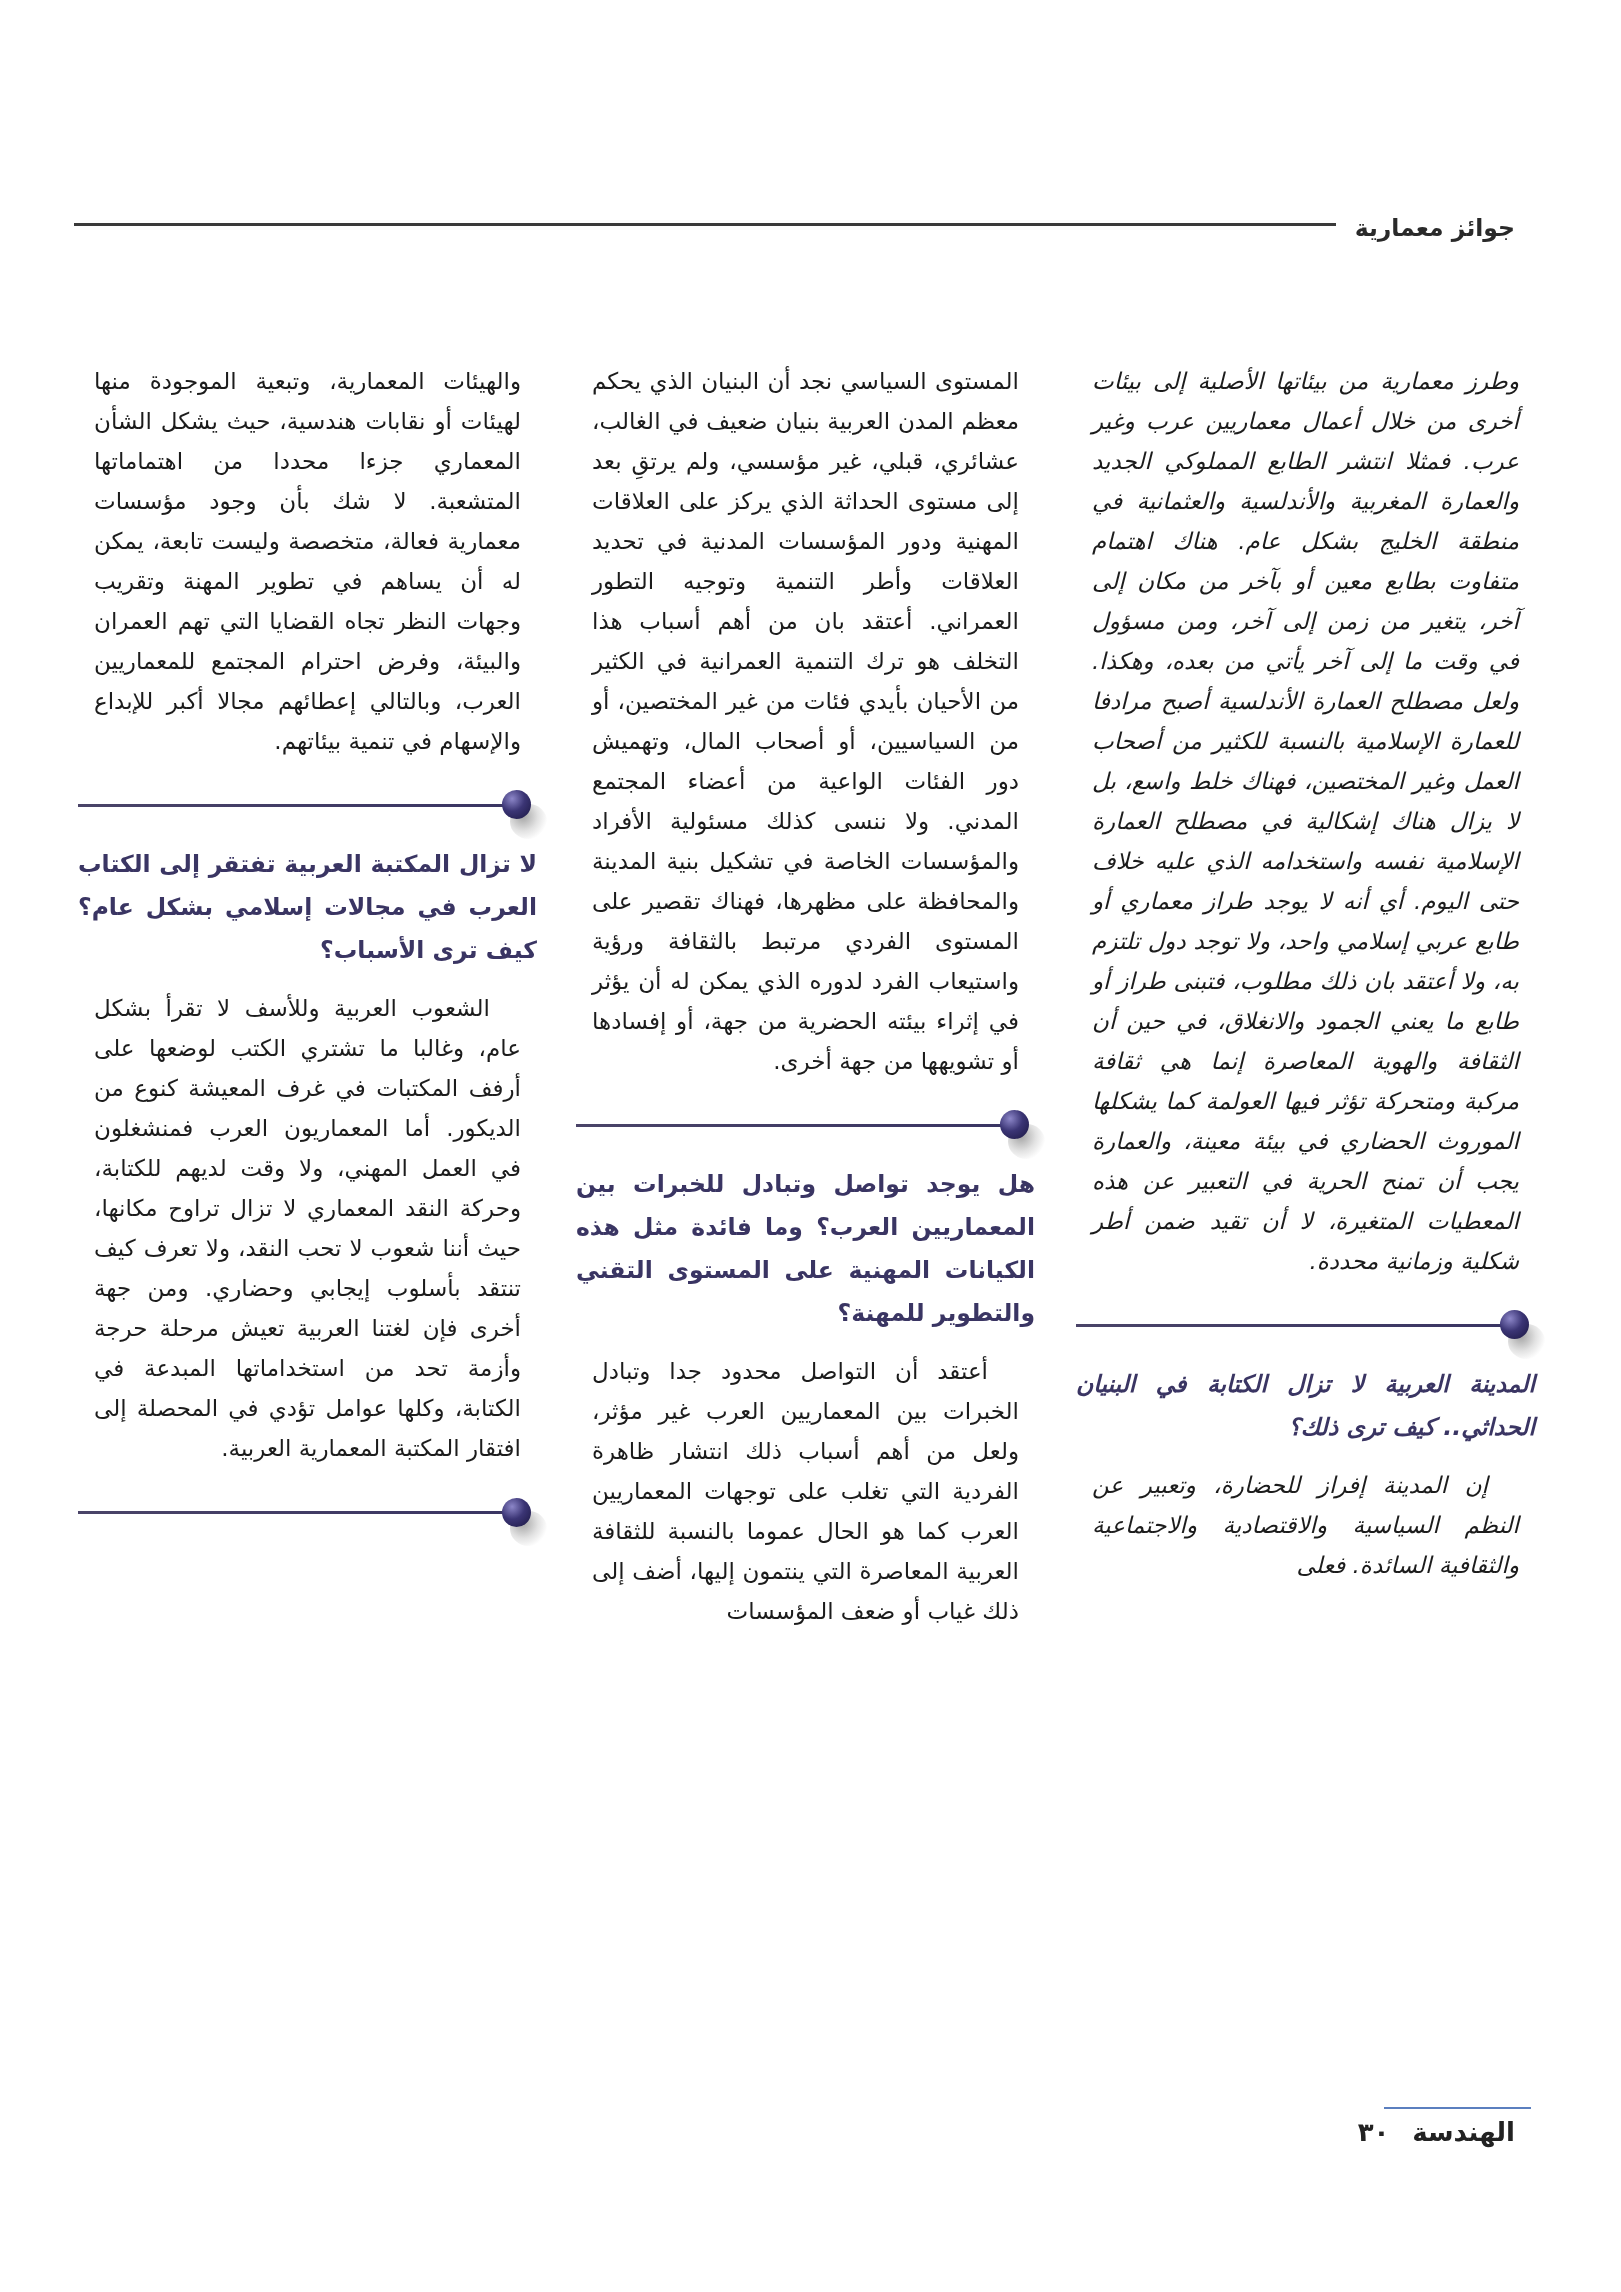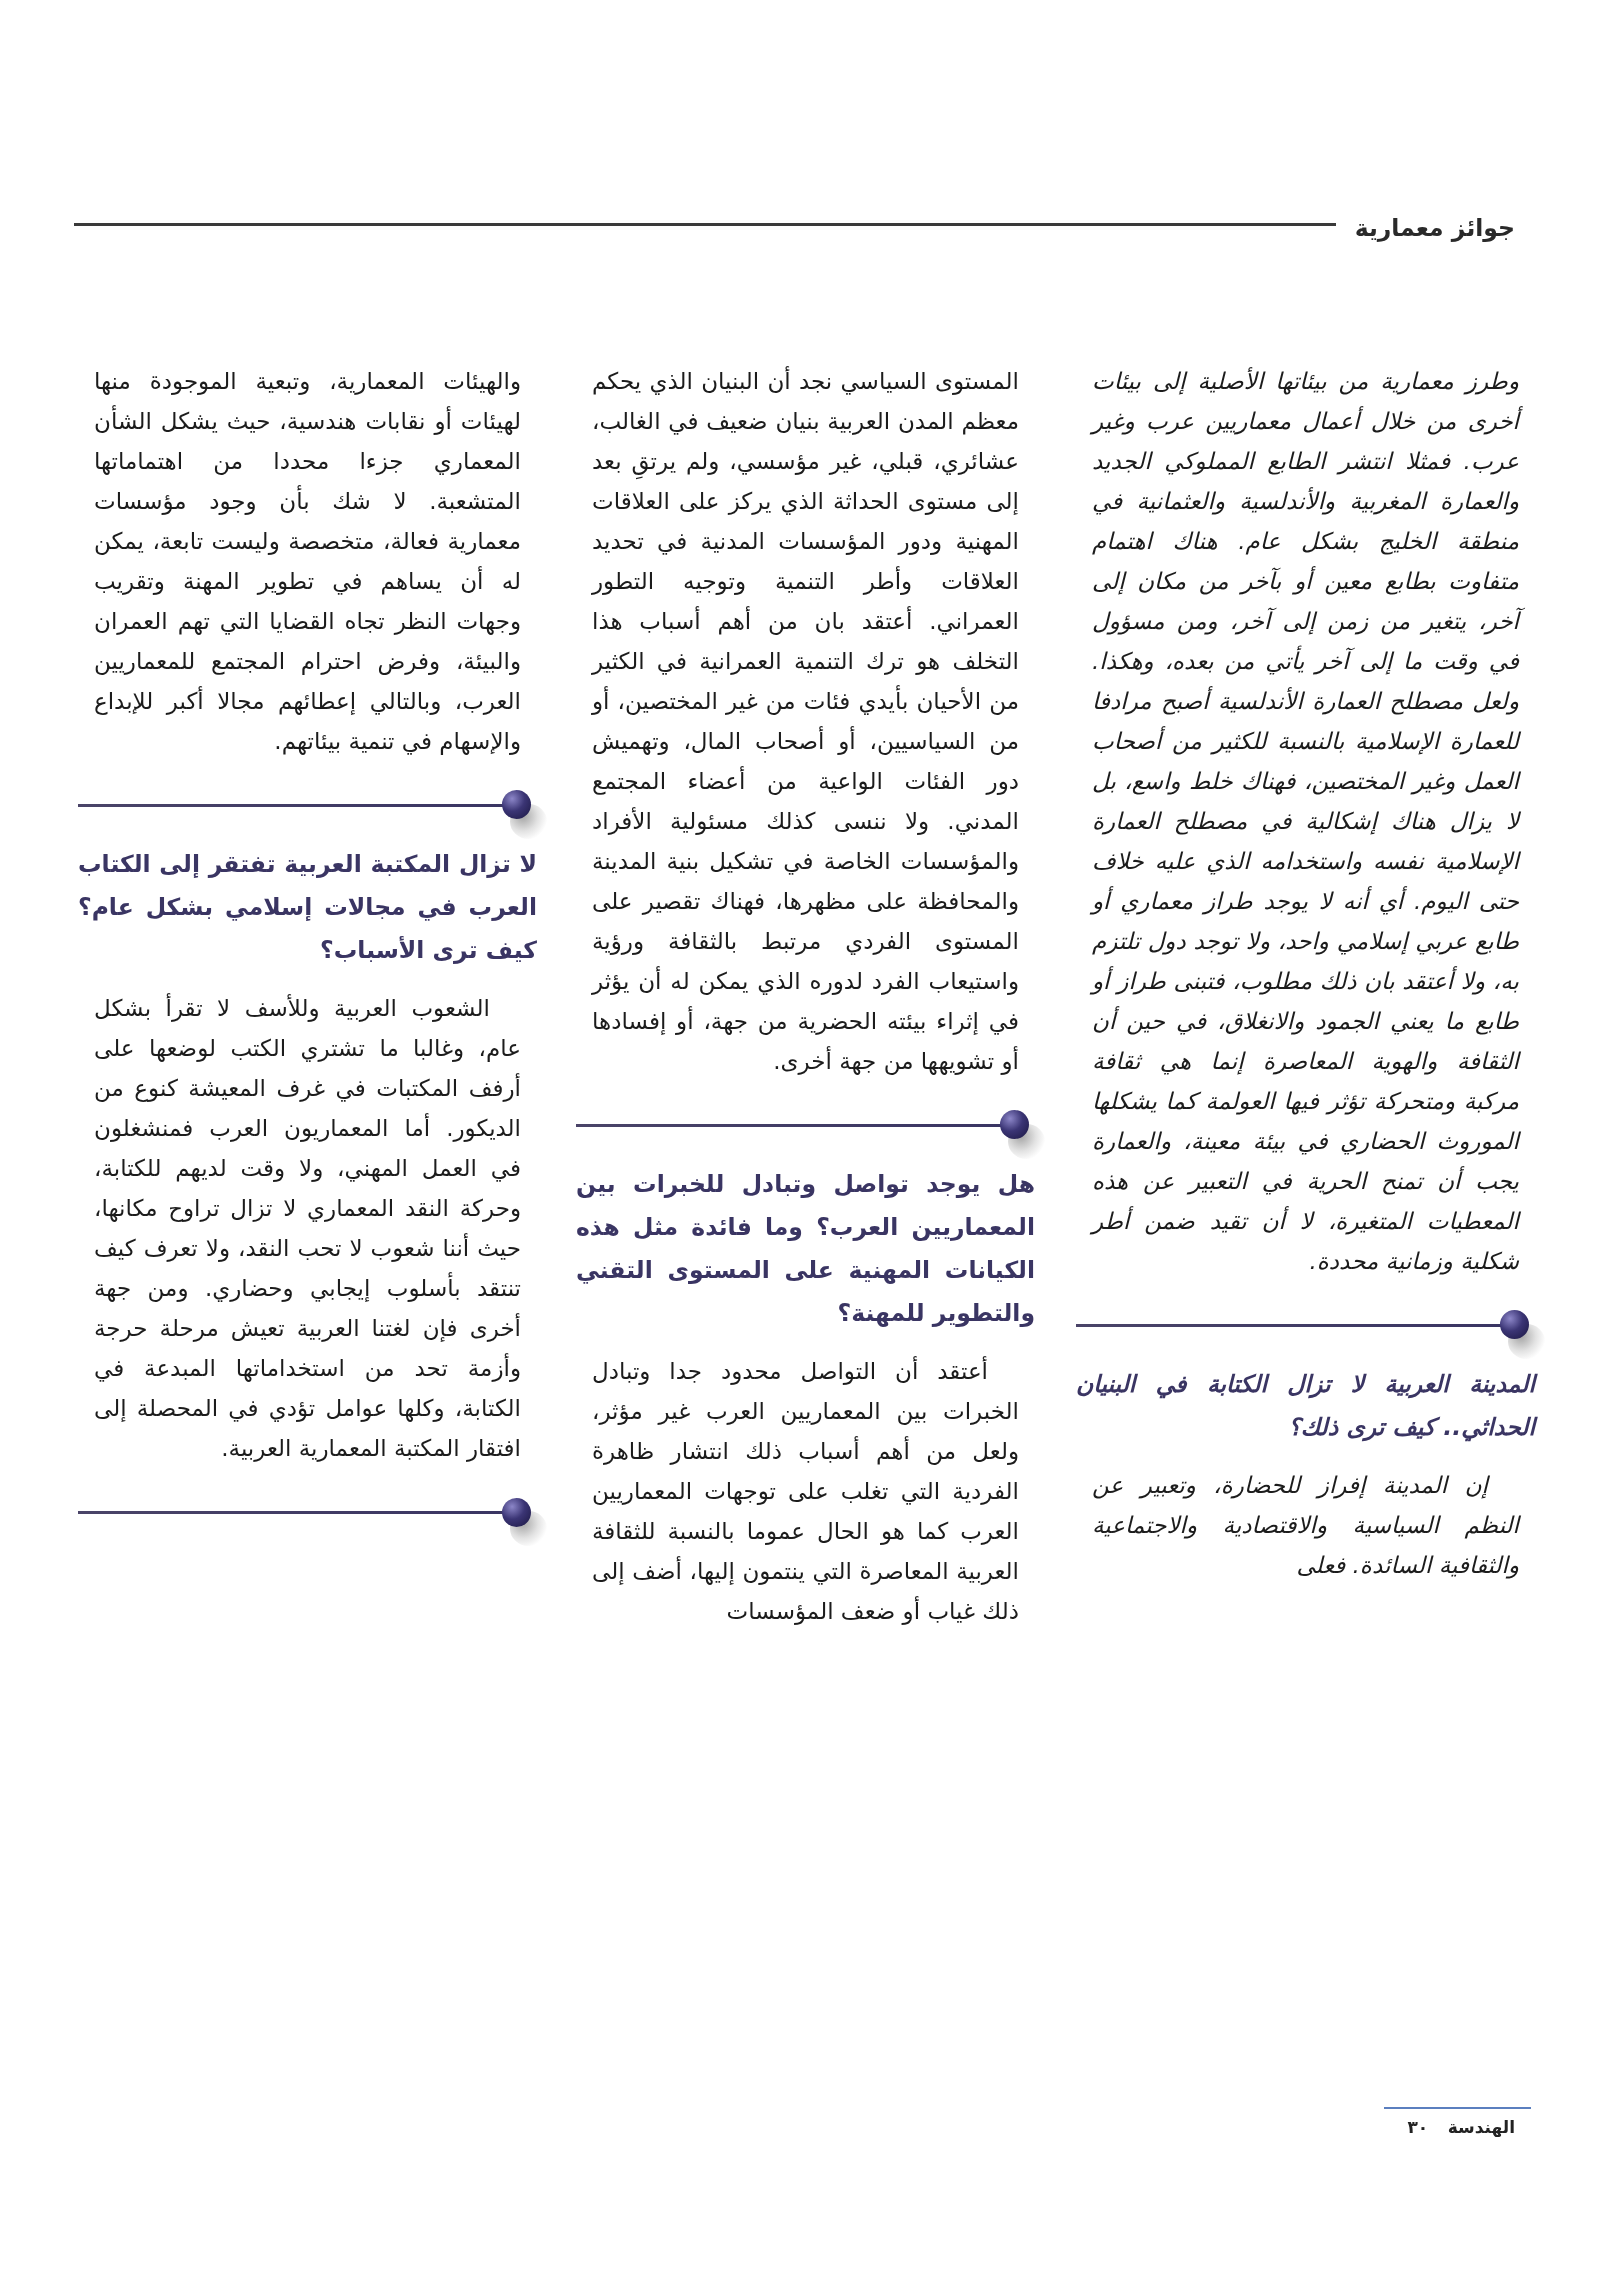--- a/index.html
+++ b/index.html
@@ -49,21 +49,21 @@
     position: absolute; top: 21.6px; right: -9.8px; width: 37px; height: 35px;
     border-radius: 50%;
     background: radial-gradient(circle at 35% 35%, rgba(90,90,90,0.55) 0%, rgba(140,140,140,0.25) 45%, rgba(255,255,255,0) 75%);
   }
   .footer-rule {
     position: absolute; top: 2107px; right: 90px; width: 147px; height: 2px;
     background: #5b7fbf;
   }
   .footer {
     position: absolute; top: 2117px; right: 106px;
-    direction: rtl; font-size: 17px; font-weight: bold; color: #222;
+    direction: rtl; font-size: 26px; font-weight: bold; color: #222;
   }
   .footer .pg { margin-right: 13.7px; }
 </style>
 </head>
 <body>
 
 <div class="header-title">جوائز معمارية</div>
 <div class="header-rule"></div>
 
 <div class="column col-right">

